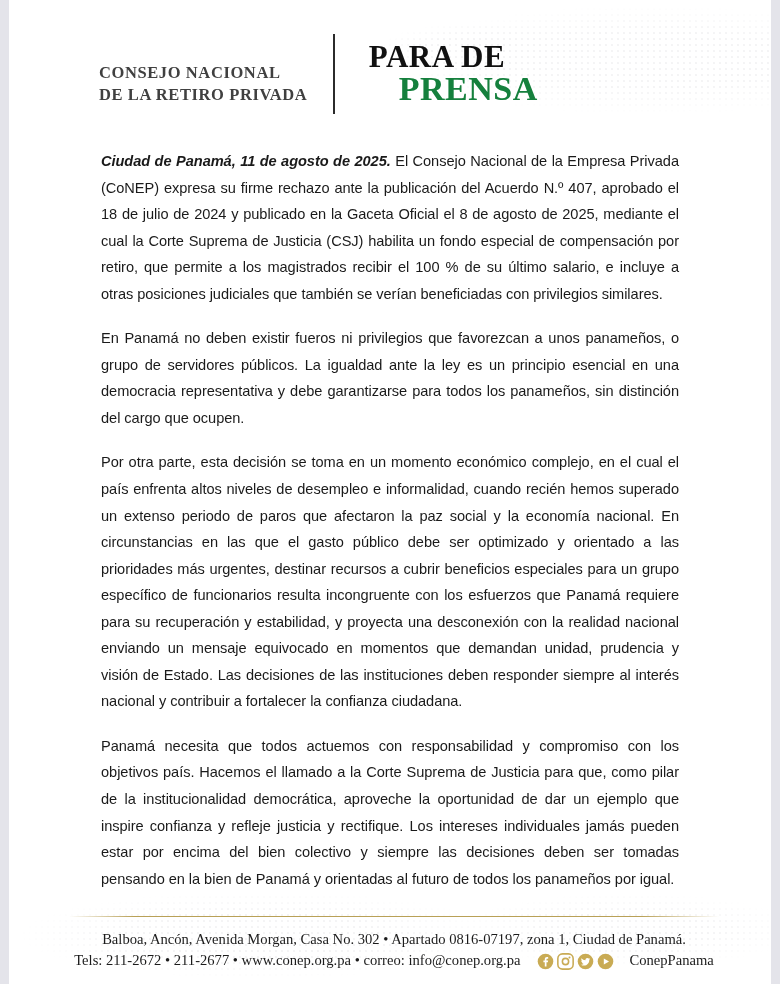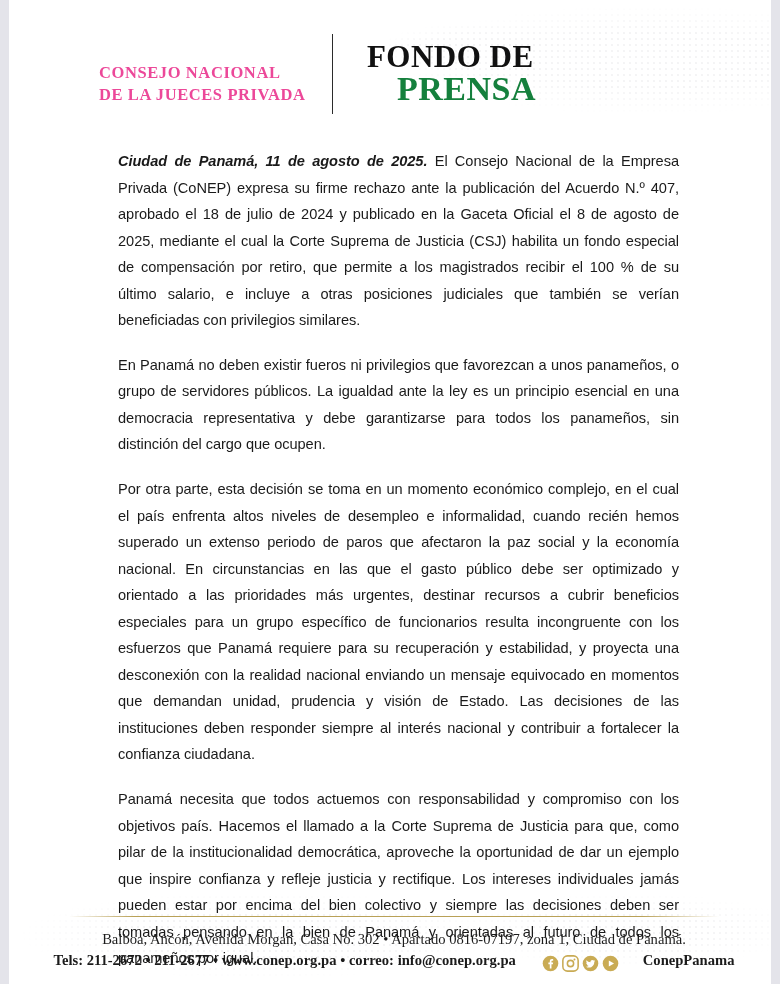--- a/index.html
+++ b/index.html
@@ -44,21 +44,21 @@
     align-items: center;
     height: 148px;
     padding: 0 22px 0 18px;
   }
   #org-name {
     font-family: "Liberation Serif", serif;
     font-weight: bold;
     font-size: 16.5px;
     letter-spacing: 0.6px;
     line-height: 1.32;
-    color: #ec4899;
+    color: #404040;
     white-space: nowrap;
     margin-left: 72px;
     margin-top: 20px;
   }
   #logo-wrap {
     margin-left: 34px;
     margin-right: 6px;
     flex: 0 0 auto;
   }
   #divider {
@@ -95,21 +95,21 @@
     color: #111;
     letter-spacing: -0.1px;
     margin: 24px 0 26px 0;
     white-space: nowrap;
   }
   p.para {
     text-align: justify;
     font-size: 14.6px;
     line-height: 1.82;
     color: #1a1a1a;
-    margin: 0 0 18px 17px;
+    margin: 0 0 18px 0;
     letter-spacing: -0.05px;
   }
   p.para .lead {
     font-weight: bold;
     font-style: italic;
   }
 
   
   #footer {
     position: absolute;
@@ -126,52 +126,51 @@
   .foot-line {
     text-align: center;
     font-family: "Liberation Serif", serif;
     font-size: 14.6px;
     color: #1b1b1b;
     line-height: 1.48;
     white-space: nowrap;
   }
   .foot-line.row2 {
     display: flex;
-    align-items: flex-end;
+    align-items: center;
     justify-content: center;
-    gap: 17px;
-    font-weight: bold;
+    gap: 8px;
   }
   .social-row {
     display: inline-flex;
     align-items: center;
     gap: 3px;
     margin: 0 7px 0 9px;
     vertical-align: -3px;
   }
   .social-row svg { display: block; }
 </style>
 </head>
 <body>
 
 <div id="page">
   <div id="texture"></div>
 
   <div id="header">
 
     <div id="org-name">
       <div>CONSEJO NACIONAL</div>
-      <div>DE LA JUECES PRIVADA</div>
+      <div>DE LA RETIRO PRIVADA</div>
     </div>
 
 
     <div id="divider"></div>
 
     <div id="nota-block">
-      <div id="nota-line1">FONDO DE</div>
+      <div id="nota-line1">PARA DE</div>
       <div id="nota-line2">PRENSA</div>
     </div>
   </div>
 
   <div id="content">
 
 
     <p class="para"><span class="lead">Ciudad de Panamá, 11 de agosto de 2025.</span><span> El Consejo Nacional de la Empresa Privada (CoNEP) expresa su firme rechazo ante la publicación del Acuerdo N.º 407, aprobado el 18 de julio de 2024 y publicado en la Gaceta Oficial el 8 de agosto de 2025, mediante el cual la Corte Suprema de Justicia (CSJ) habilita un fondo especial de compensación por retiro, que permite a los magistrados recibir el 100 % de su último salario, e incluye a otras posiciones judiciales que también se verían beneficiadas con privilegios similares.</span></p>
 
     <p class="para">En Panamá no deben existir fueros ni privilegios que favorezcan a unos panameños, o grupo de servidores públicos.  La igualdad ante la ley es un principio esencial en una democracia representativa y debe garantizarse para todos los panameños, sin distinción del cargo que ocupen.</p>

